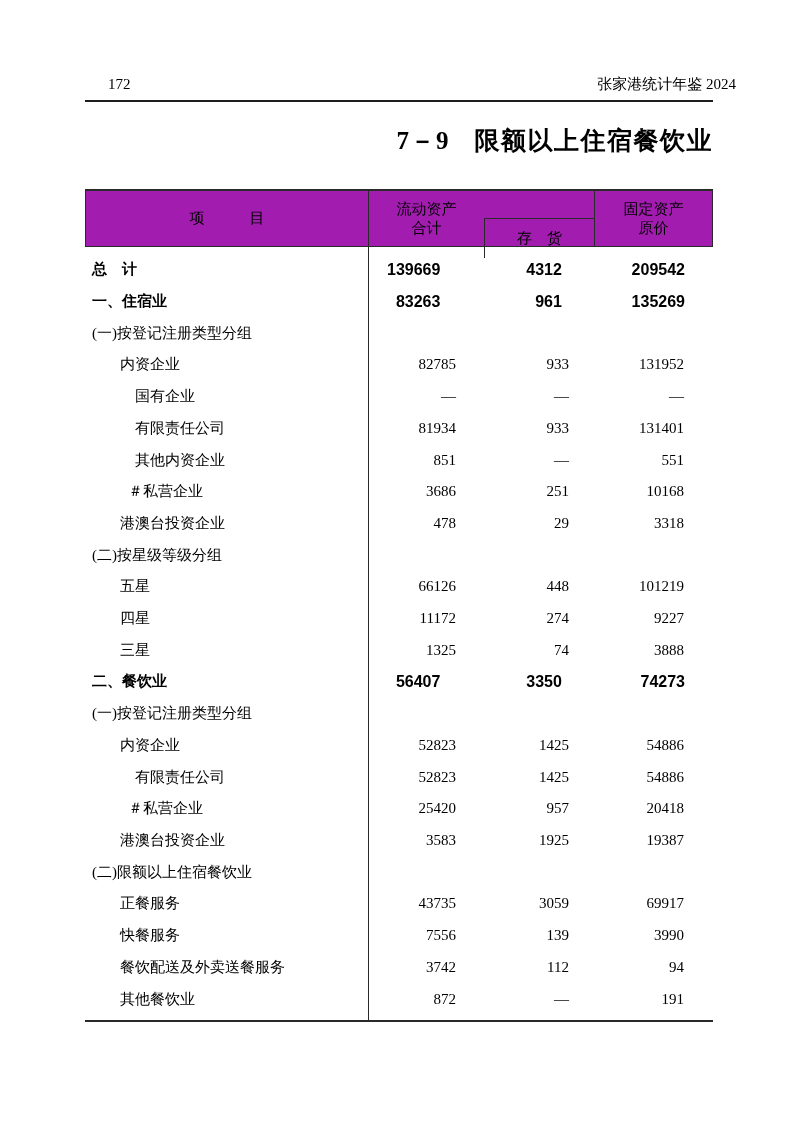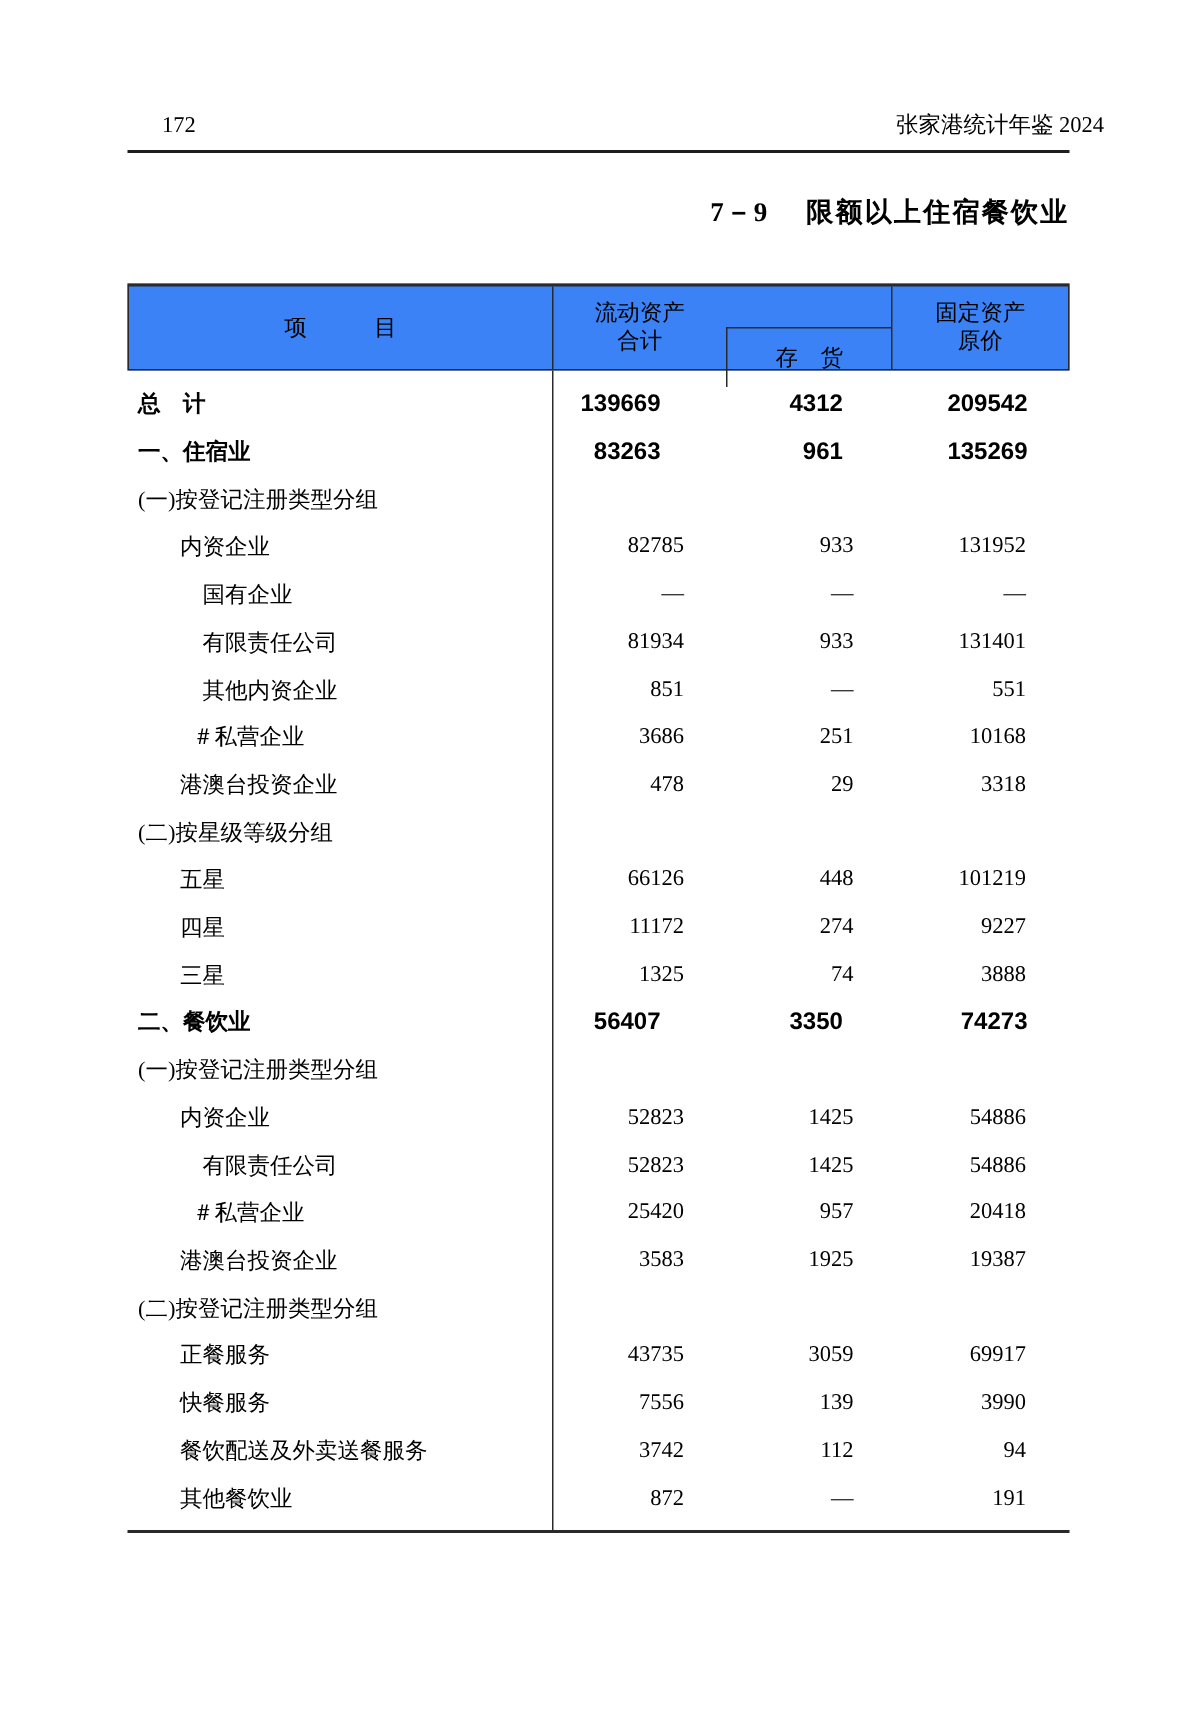--- a/index.html
+++ b/index.html
@@ -19,32 +19,32 @@
     font-size:15px; line-height:18px;margin-left:23px;
   }
   .header-rule {
     position:absolute; left:85px; top:100px; width:628px; height:2px;
     background:#1e1e1e;
   }
 
   
   .page-title {
     position:absolute; left:85px; top:125px; width:628px;
-    text-align:right; font-weight:bold; font-size:18px; line-height:32px;
+    text-align:right; font-weight:bold; font-size:25px; line-height:32px;
     white-space:nowrap;
   }
   .title-num { letter-spacing:1px; margin-right:25px; }
   .title-text { letter-spacing:1.5px; }
 
   
   .yb-table { position:absolute; left:85px; top:189px; width:628px; }
 
   .thead {
     position:relative; height:58px; box-sizing:border-box;
-    background:#3b82f6;
+    background:#a21caf;
     border:1px solid #2a2a2a; border-top-width:2px;
     font-size:15px;
   }
   .h-item {
     position:absolute; left:0; top:0; width:283px; height:100%;
     box-sizing:border-box; border-right:1px solid #2a2a2a;
     display:flex; align-items:center; justify-content:center;
   }
   .h-ca {
     position:absolute; left:283px; top:0; width:115px; height:100%;
@@ -231,21 +231,21 @@
     <span class="c-v c-v2">957</span>
     <span class="c-v c-v3">20418</span>
   </div>
       <div class="trow ind-1">
     <span class="c-label">港澳台投资企业</span>
     <span class="c-v c-v1">3583</span>
     <span class="c-v c-v2">1925</span>
     <span class="c-v c-v3">19387</span>
   </div>
       <div class="trow ind-0">
-    <span class="c-label">(二)按登记注册类型分组</span>
+    <span class="c-label">(二)限额以上住宿餐饮业</span>
     <span class="c-v c-v1"></span>
     <span class="c-v c-v2"></span>
     <span class="c-v c-v3"></span>
   </div>
       <div class="trow ind-1">
     <span class="c-label">正餐服务</span>
     <span class="c-v c-v1">43735</span>
     <span class="c-v c-v2">3059</span>
     <span class="c-v c-v3">69917</span>
   </div>

